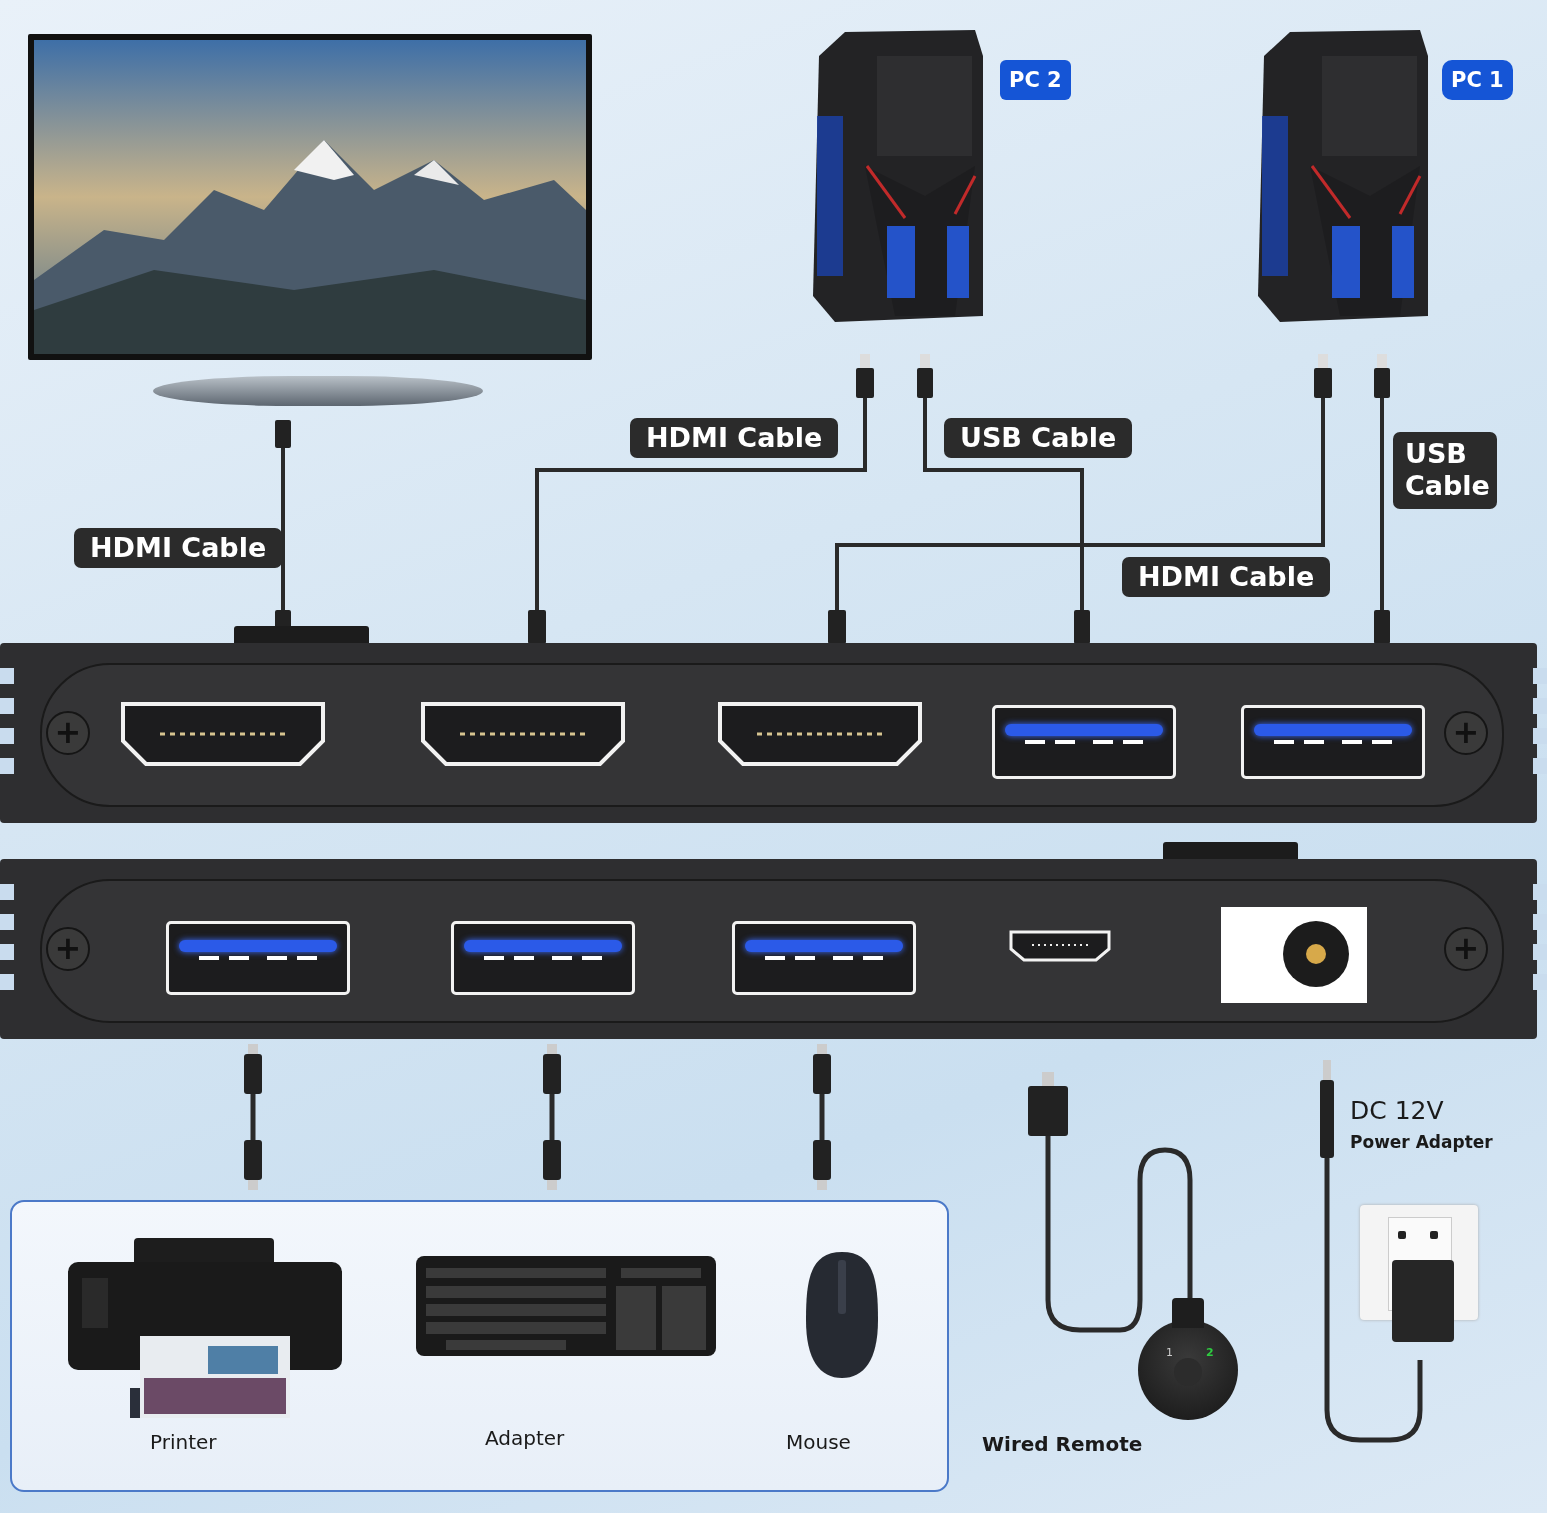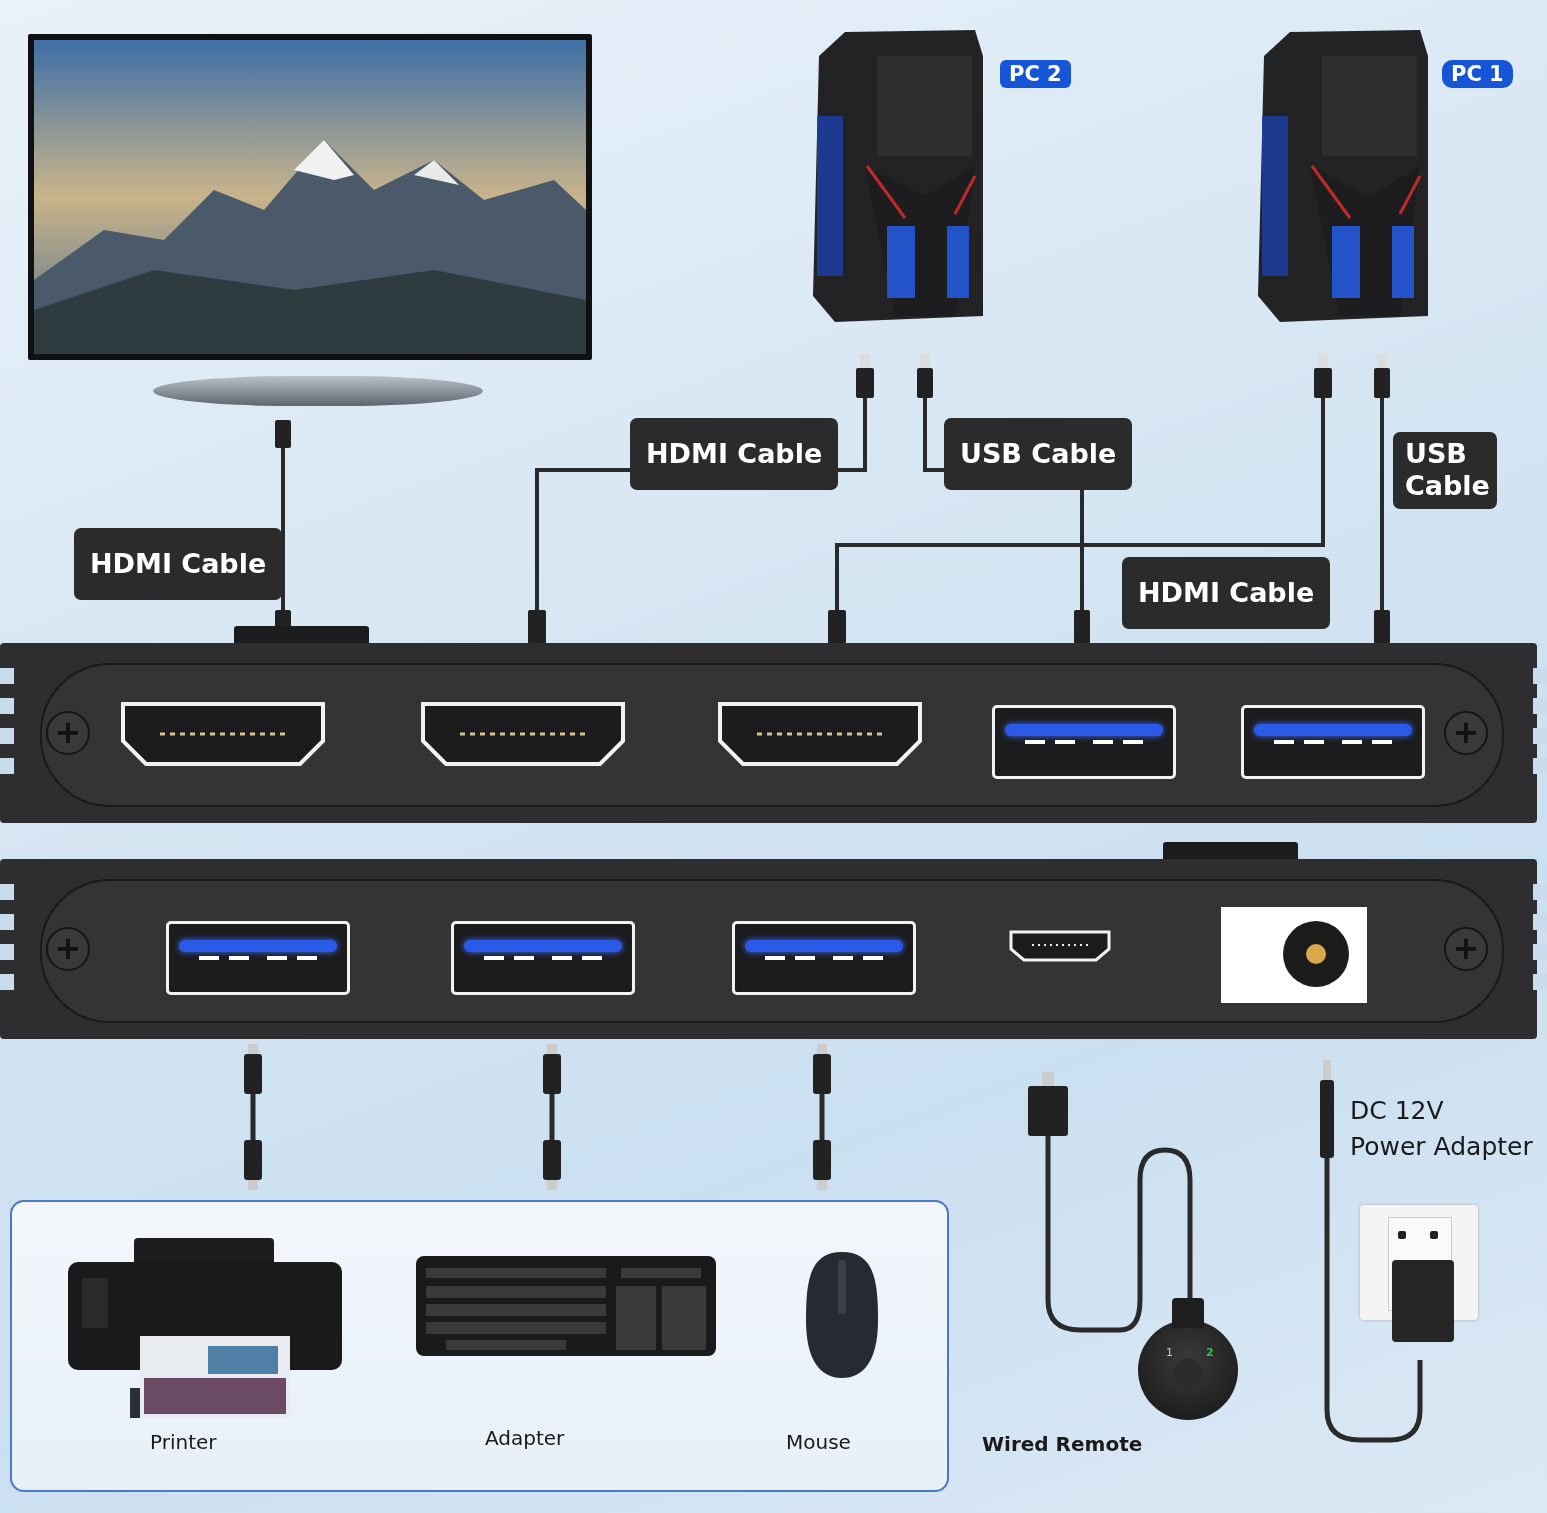--- a/index.html
+++ b/index.html
@@ -1,24 +1,24 @@
 <!DOCTYPE html>
 <html><head>
 <meta charset="utf-8">
 <style>
   html,body{margin:0;padding:0;}
   body{width:1547px;height:1513px;position:relative;overflow:hidden;
     font-family:"DejaVu Sans",sans-serif;
     background:linear-gradient(160deg,#e9f1f9 0%,#d6e6f3 40%,#cadff0 70%,#dce9f5 100%);}
   .abs{position:absolute;}
   .label{position:absolute;background:#2b2b2b;color:#fff;font-weight:bold;font-size:27px;
-    border-radius:7px;padding:20px 16px;line-height:1.2;white-space:nowrap;}
+    border-radius:7px;padding:4px 16px;line-height:1.2;white-space:nowrap;}
   .label.ml{white-space:normal;width:80px;padding:6px 12px;}
   .pctag{position:absolute;background:#1555d6;color:#fff;font-weight:bold;font-size:21px;
-    border-radius:6px;padding:2px 9px;}
+    border-radius:6px;padding:8px 9px;}
   .dev-label{position:absolute;font-size:20px;color:#1a1a1a;white-space:nowrap;}
   .panel{position:absolute;left:0;width:1537px;height:180px;background:#2e2e30;border-radius:4px;}
   .panel-inner{position:absolute;left:40px;top:20px;width:1460px;height:140px;border:2px solid #1a1a1a;
     border-radius:70px;background:#343436;}
   .screw{position:absolute;width:40px;height:40px;border-radius:50%;border:2px solid #151515;
     background:#3a3a3a;color:#111;font-size:32px;font-weight:bold;text-align:center;line-height:38px;}
   .hdmi{position:absolute;width:206px;height:66px;}
   .usb{position:absolute;width:178px;height:68px;border:3px solid #f2f2f2;border-radius:5px;background:#1c1c1e;}
   .usb .bar{position:absolute;left:10px;right:10px;top:16px;height:12px;border-radius:6px;background:#2b5ae8;box-shadow:0 0 6px #3c6cff;}
   .usb .pin{position:absolute;top:32px;width:20px;height:4px;background:#fff;}
@@ -236,21 +236,21 @@
     <rect x="547" y="4" width="10" height="10"></rect>
       <rect x="547" y="140" width="10" height="10"></rect>
     <rect x="817" y="4" width="10" height="10"></rect>
       <rect x="817" y="140" width="10" height="10"></rect>
     <rect x="1042" y="32" width="12" height="14"></rect>
     <rect x="1323" y="20" width="8" height="20"></rect>
   </g>
 </svg>
 
 <div class="dev-label" style="left:1350px;top:1096px;font-size:25px;">DC 12V</div>
-<div class="dev-label" style="left:1350px;top:1132px;font-size:25px;">Power Adapter</div>
+<div class="dev-label" style="left:1350px;top:1132px;font-size:17px;font-weight:bold;">Power Adapter</div>
 
 <div class="abs" style="left:1360px;top:1205px;width:118px;height:115px;background:#f4f4f4;border-radius:4px;box-shadow:0 0 3px #aaa;">
   <div class="abs" style="left:28px;top:12px;width:62px;height:92px;border:1px solid #ccc;background:#fafafa;"></div>
   <div class="abs" style="left:38px;top:26px;width:8px;height:8px;background:#222;border-radius:2px;"></div>
   <div class="abs" style="left:70px;top:26px;width:8px;height:8px;background:#222;border-radius:2px;"></div>
   <div class="abs" style="left:32px;top:55px;width:62px;height:82px;background:#262626;border-radius:4px;"></div>
 </div>
 
 <div class="abs" style="left:1138px;top:1320px;width:100px;height:100px;border-radius:50%;background:radial-gradient(circle at 50% 40%,#3a3a3a,#151515);">
   <div class="abs" style="left:34px;top:-22px;width:32px;height:30px;background:#1e1e1e;border-radius:4px 4px 0 0;"></div>

